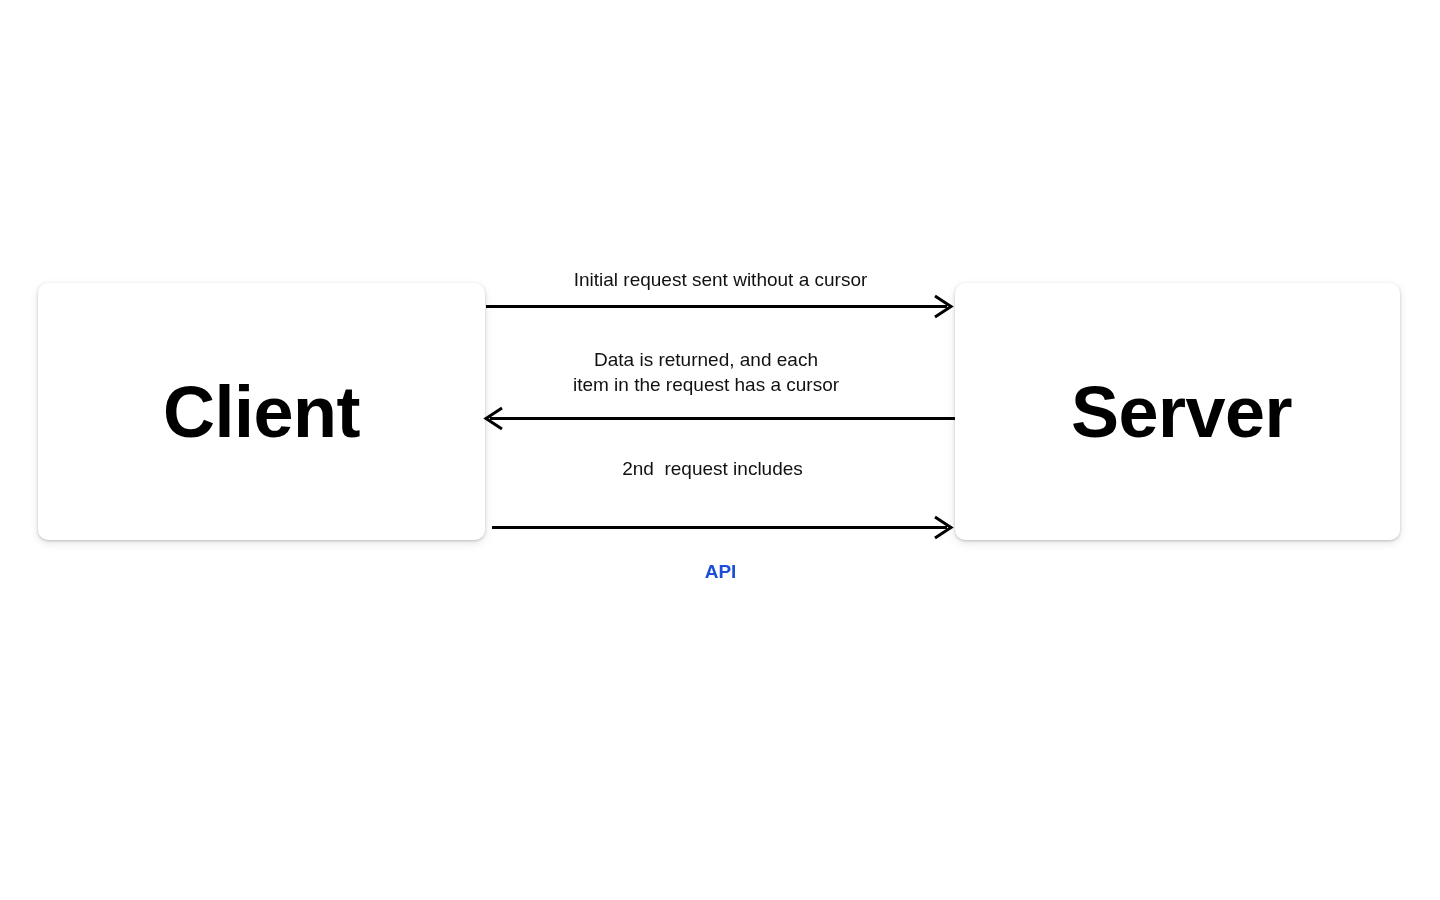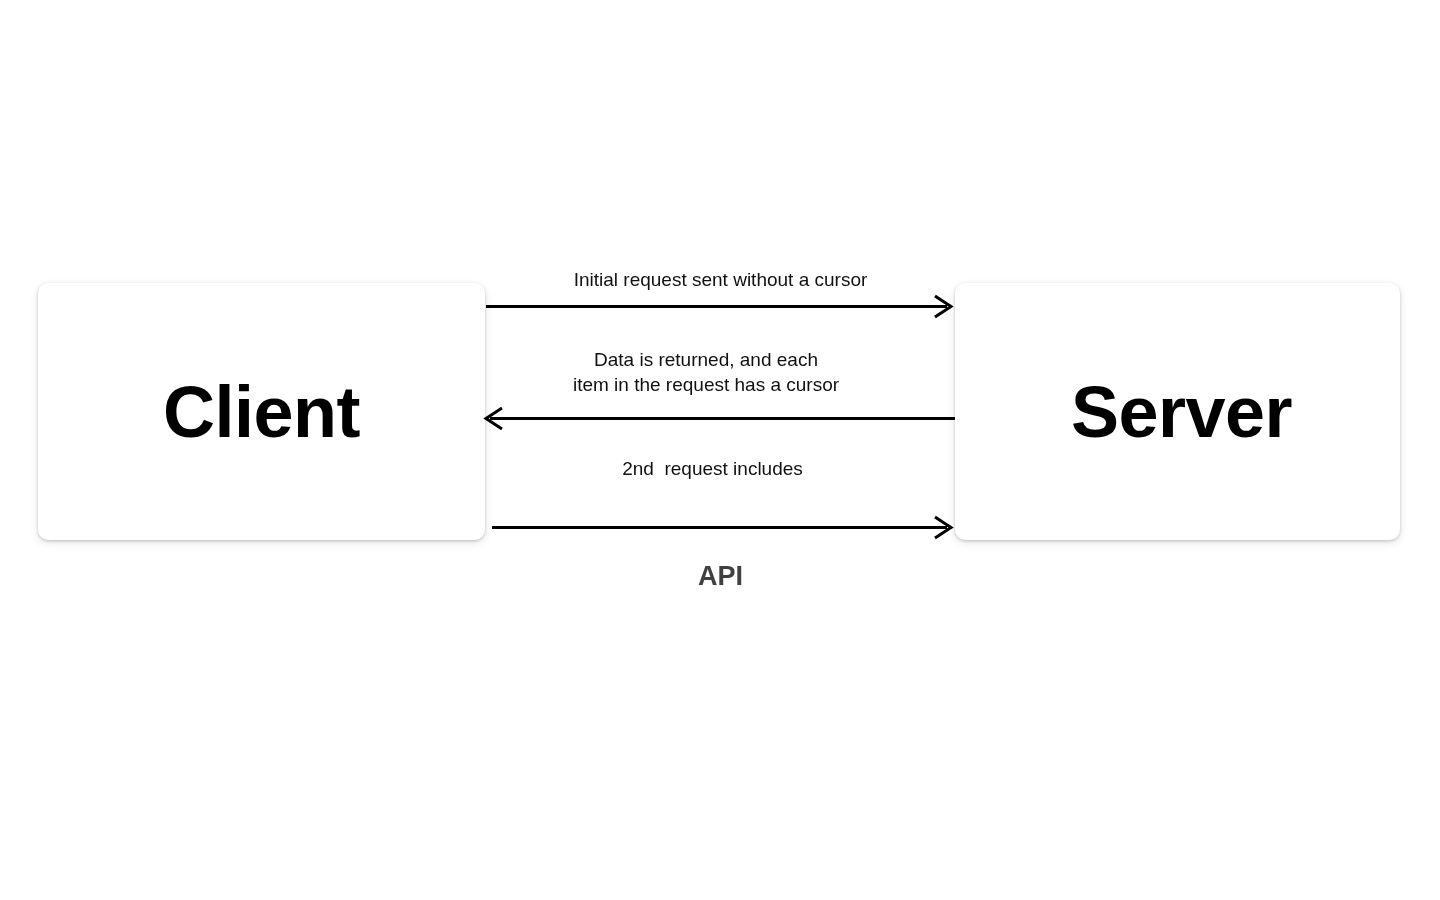--- a/index.html
+++ b/index.html
@@ -78,23 +78,23 @@
     color: #111111;
   }
 
   
   #api-caption {
     position: absolute;
     left: 486px;
     top: 561px;
     width: 469px;
     text-align: center;
-    font-size: 27px;
+    font-size: 19px;
     font-weight: bold;
-    color: #404040;
+    color: #1d4ed8;
   }
 </style>
 </head>
 <body>
 
 <div id="diagram">
 
   <div id="actor-client" class="actor-box">
     <span class="actor-label">Client</span>
   </div>

